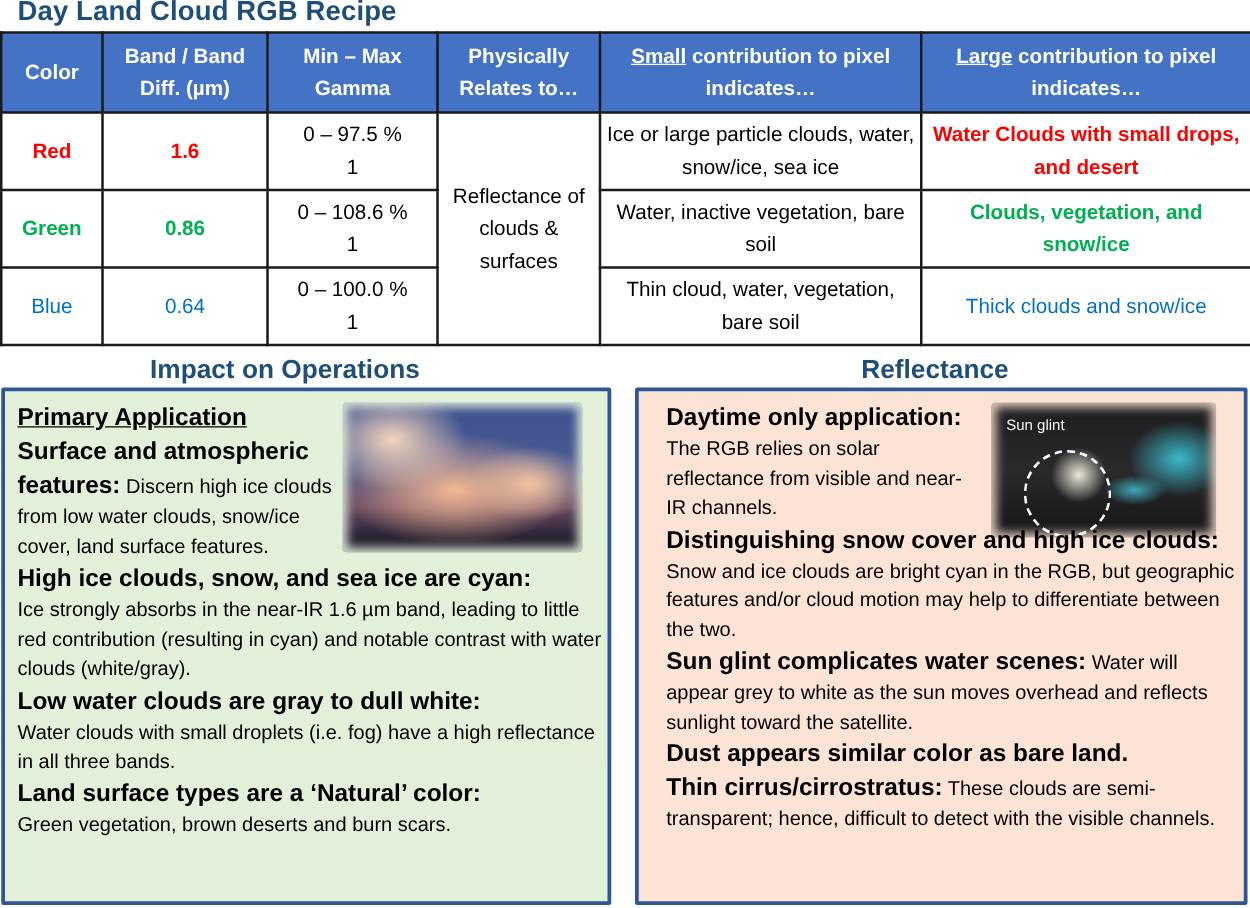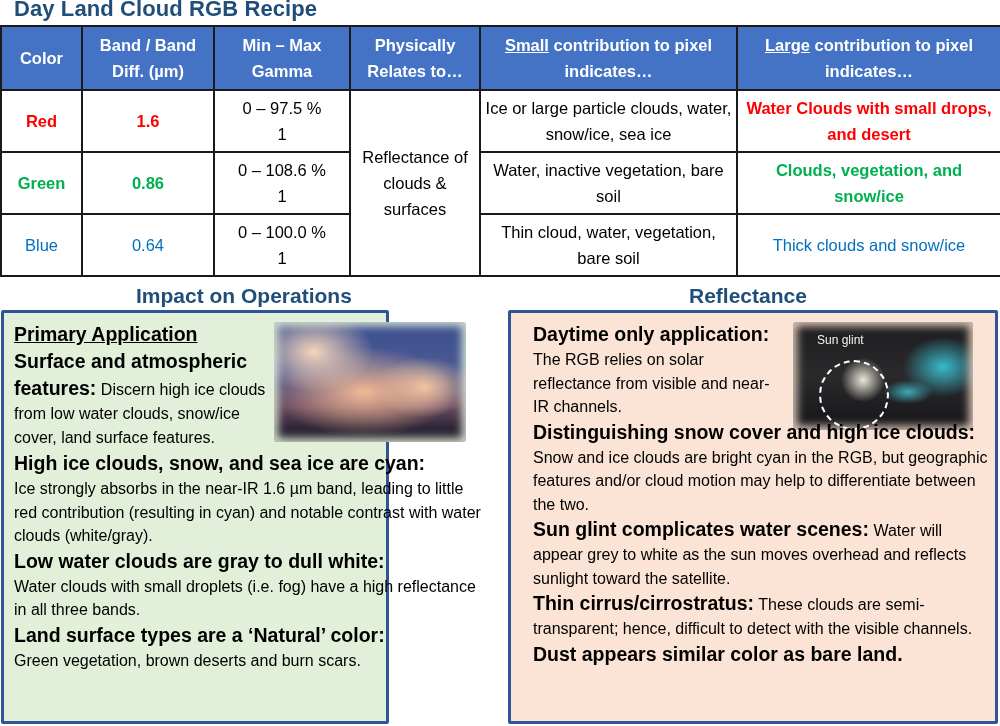--- a/index.html
+++ b/index.html
@@ -8,40 +8,40 @@
   table.recipe{position:absolute;left:0;top:25px;width:1000px;border-collapse:collapse;table-layout:fixed;}
   table.recipe th,table.recipe td{border:2px solid #1a1a1a;text-align:center;vertical-align:middle;padding:0 4px;}
   table.recipe th{background:#4472c4;color:#fff;font-size:16.5px;font-weight:bold;height:62px;line-height:26px;}
   table.recipe td{font-size:16.5px;height:60px;line-height:26px;}
   .u{text-decoration:underline;}
   .c-red{color:#ff0000;font-weight:bold;}
   .c-green{color:#00b050;font-weight:bold;}
   .c-blue{color:#0070c0;font-weight:normal;}
   .sec-title{position:absolute;top:284px;font-size:21px;font-weight:bold;color:#1f4e79;}
   .box{position:absolute;top:310px;border:3px solid #2f5597;box-sizing:border-box;border-radius:2px;}
-  .box.left{left:1px;width:388px;height:414px;background:#e2efd9;}
+  .box.left{left:1px;width:488px;height:414px;background:#e2efd9;}
   .box.right{left:508px;width:490px;height:414px;background:#fbe4d5;}
   .box p{margin:0;font-size:16px;line-height:23.5px;}
   .box .h{font-size:19.5px;font-weight:bold;line-height:27px;}
   .box .pa{font-size:19.5px;font-weight:bold;text-decoration:underline;line-height:27px;}
   .img-cloud{position:absolute;left:270px;top:9px;width:192px;height:120px;border-radius:4px;
     background:
       radial-gradient(ellipse 60px 40px at 40px 30px, rgba(255,220,190,0.95), rgba(255,200,160,0) 100%),
       radial-gradient(ellipse 90px 45px at 90px 70px, rgba(250,190,150,0.95), rgba(240,170,130,0) 100%),
       radial-gradient(ellipse 50px 30px at 150px 65px, rgba(255,210,170,0.9), rgba(255,200,160,0) 100%),
       linear-gradient(180deg,#3c4f8f 0%,#4b5a92 40%,#6a4a62 70%,#2e2638 88%,#1e1a26 100%);
     box-shadow:0 0 8px 4px rgba(226,239,217,0.9) inset;}
   .img-glint{position:absolute;left:282px;top:9px;width:180px;height:108px;border-radius:4px;
     background:
       radial-gradient(circle 22px at 70px 58px, rgba(245,240,225,0.95), rgba(200,195,185,0) 100%),
       radial-gradient(ellipse 40px 30px at 150px 45px, rgba(60,210,230,0.85), rgba(40,180,210,0) 100%),
       radial-gradient(ellipse 25px 12px at 115px 70px, rgba(70,200,220,0.8), rgba(40,180,210,0) 100%),
       linear-gradient(180deg,#1d1d1f 0%,#2a2a2c 50%,#151517 100%);
     box-shadow:0 0 8px 4px rgba(251,228,213,0.85) inset;}
-  .glint-label{position:absolute;left:24px;top:11px;font-size:12px;color:#f2f2f2;}
+  .glint-label{position:absolute;left:12px;top:11px;font-size:12px;color:#f2f2f2;}
   .glint-circle{position:absolute;left:26px;top:38px;width:66px;height:66px;border:2px dashed #ffffff;border-radius:50%;}
 </style>
 </head>
 <body>
 
 <div class="title">Day Land Cloud RGB Recipe</div>
 
 <table class="recipe">
   <colgroup>
     <col style="width:81px">
@@ -80,21 +80,21 @@
     <tr>
       <td class="c-blue">Blue</td>
       <td class="c-blue">0.64</td>
       <td><span>0 – 100.0 %</span><br><span>1</span></td>
       <td>Thin cloud, water, vegetation, bare soil</td>
       <td class="c-blue">Thick clouds and snow/ice</td>
     </tr>
   </tbody>
 </table>
 
-<div class="sec-title" style="left:120px;margin-left:16px;">Impact on Operations</div>
+<div class="sec-title" style="left:120px;">Impact on Operations</div>
 <div class="sec-title" style="left:689px;">Reflectance</div>
 
 <div class="box left">
   <div class="img-cloud"></div>
   <div style="position:absolute;left:10px;top:8px;width:470px;">
     <p class="pa">Primary Application</p>
     <p style="width:255px;"><span class="h">Surface and atmospheric features:</span><span> Discern high ice clouds from low water clouds, snow/ice cover, land surface features.</span></p>
     <p class="h" style="margin-top:1px;">High ice clouds, snow, and sea ice are cyan:</p>
     <p>Ice strongly absorbs in the near-IR 1.6 µm band, leading to little red contribution (resulting in cyan) and notable contrast with water clouds (white/gray).</p>
     <p class="h">Low water clouds are gray to dull white:</p>
@@ -106,16 +106,16 @@
 
 <div class="box right">
   <div class="img-glint">
     <span class="glint-label">Sun glint</span>
     <span class="glint-circle"></span>
   </div>
   <div style="position:absolute;left:22px;top:8px;width:460px;">
     <p style="width:250px;"><span class="h">Daytime only application:</span><span> The RGB relies on solar reflectance from visible and near-IR channels.</span></p>
     <p><span class="h">Distinguishing snow cover and high ice clouds:</span><span> Snow and ice clouds are bright cyan in the RGB, but geographic features and/or cloud motion may help to differentiate between the two.</span></p>
     <p><span class="h">Sun glint complicates water scenes:</span><span> Water will appear grey to white as the sun moves overhead and reflects sunlight toward the satellite.</span></p>
+    <p><span class="h">Dust appears similar color as bare land.</span><span></span></p>
     <p><span class="h">Thin cirrus/cirrostratus:</span><span> These clouds are semi-transparent; hence, difficult to detect with the visible channels.</span></p>
-    <p><span class="h">Dust appears similar color as bare land.</span><span></span></p>
   </div>
 </div>
 
 </body></html>

